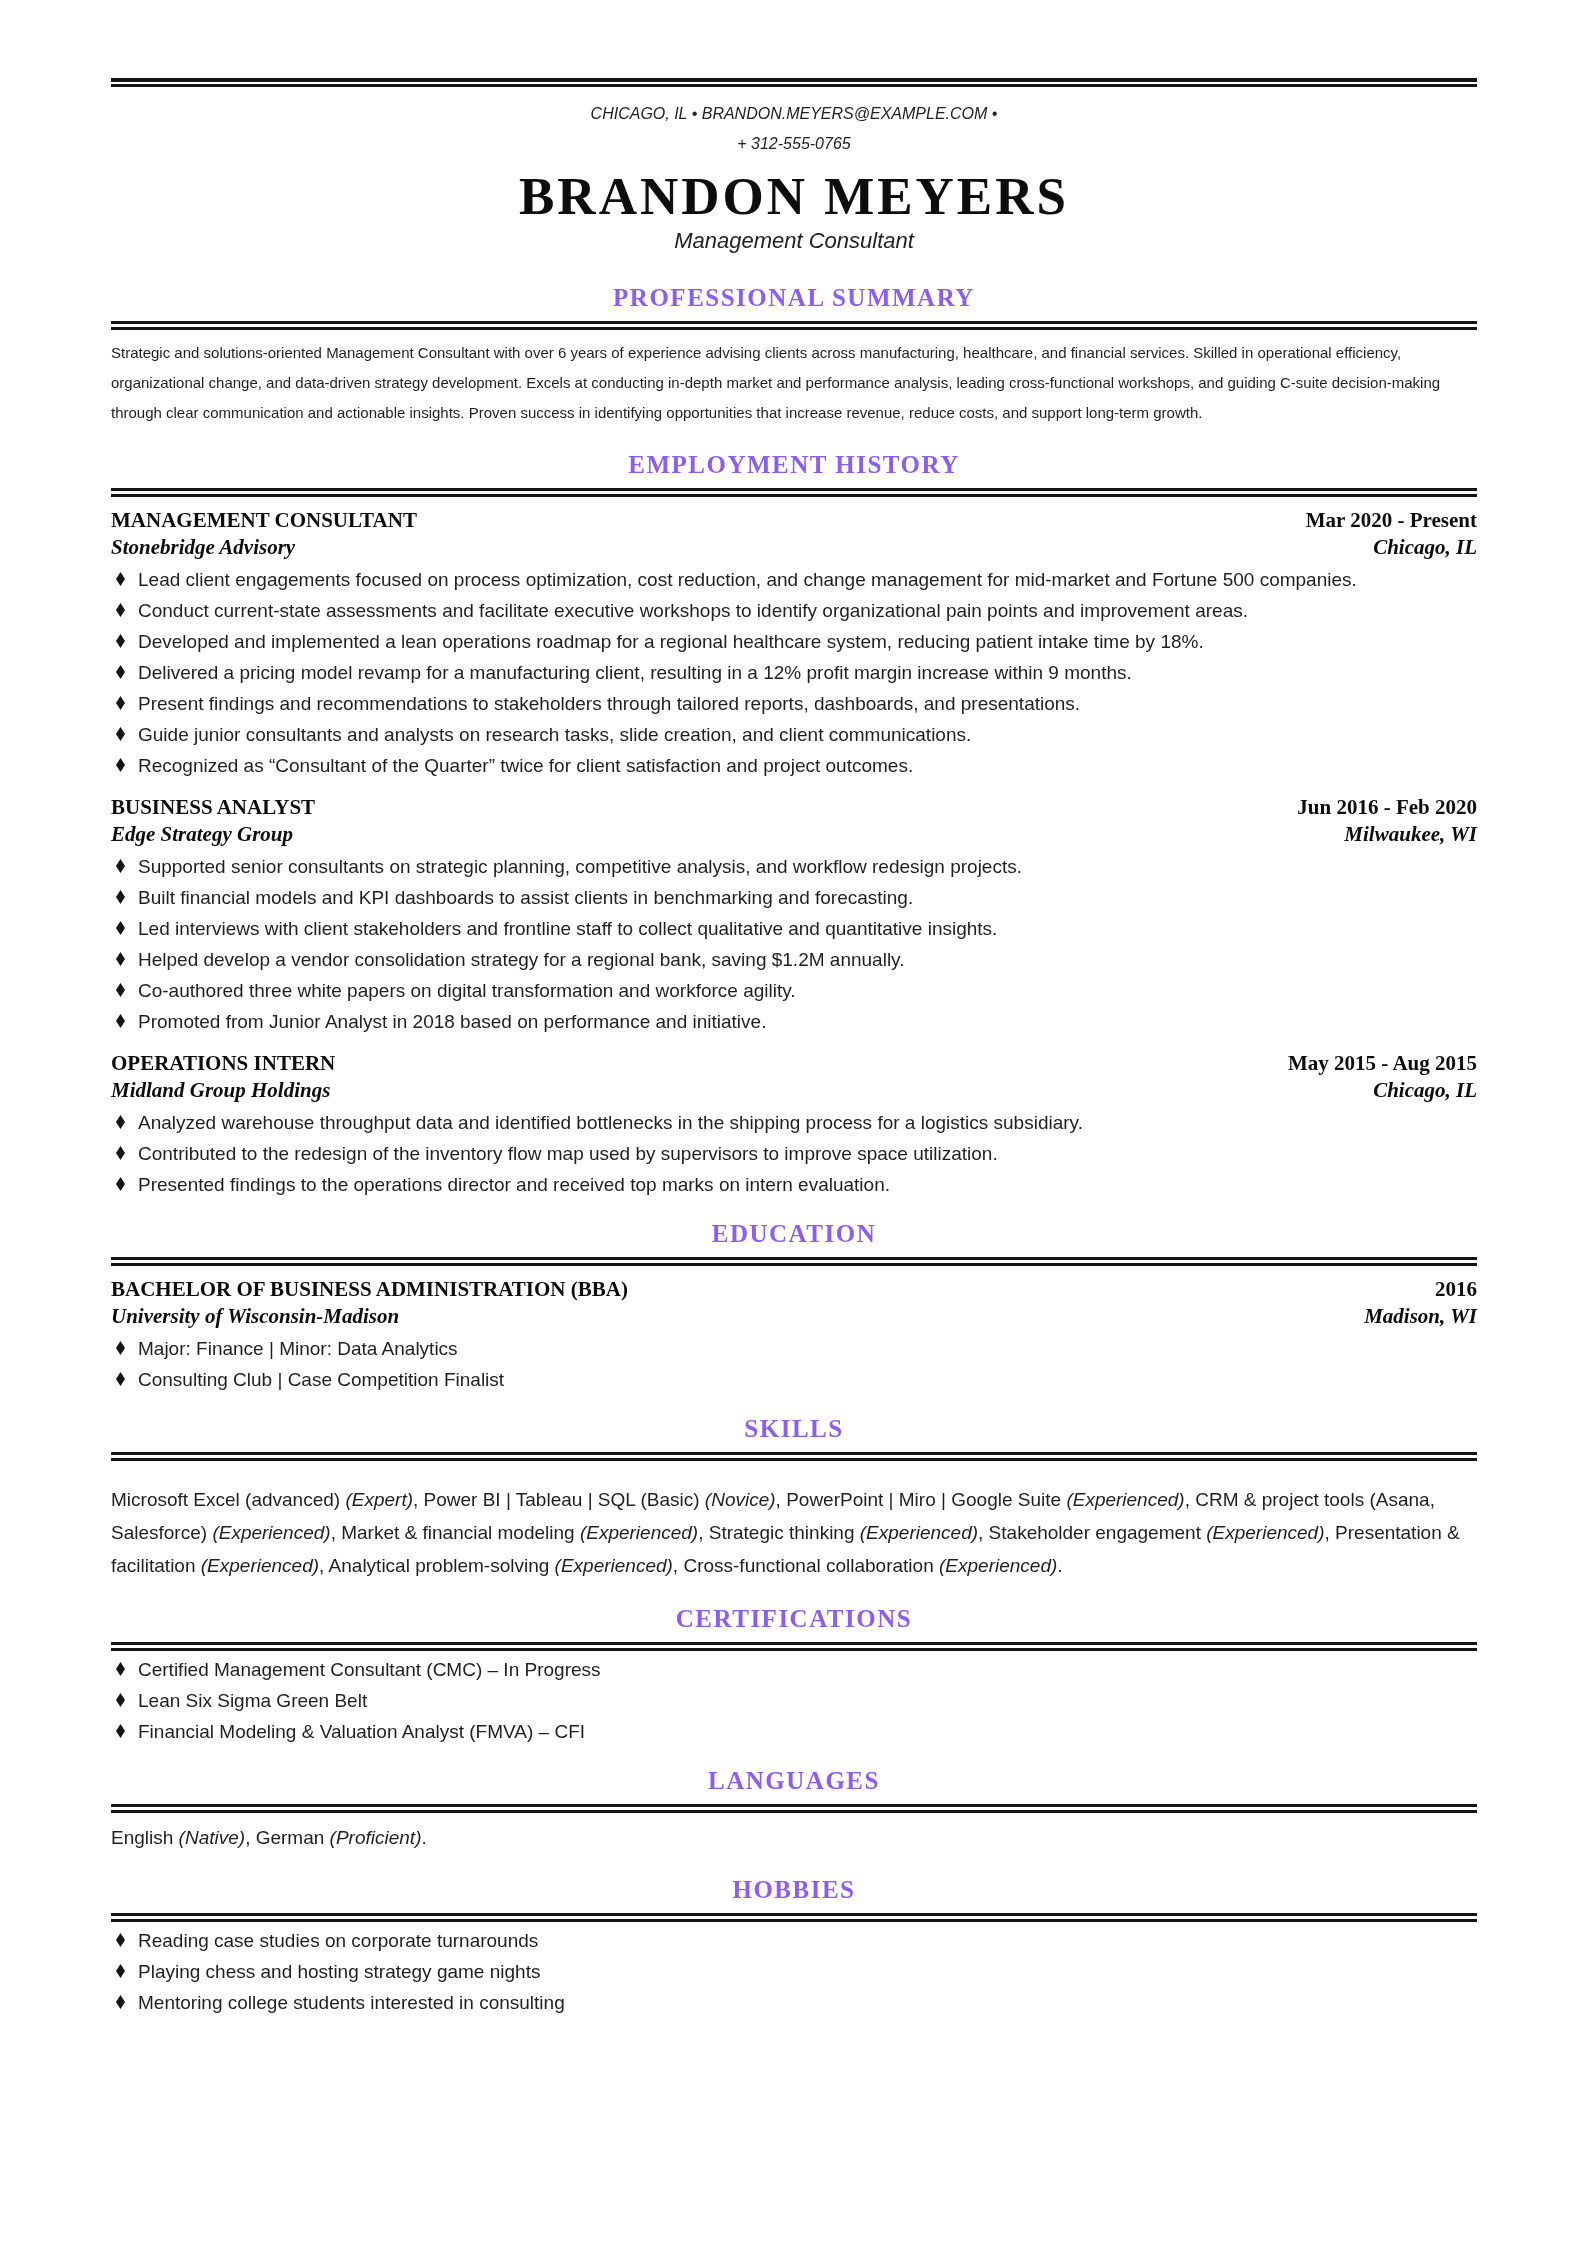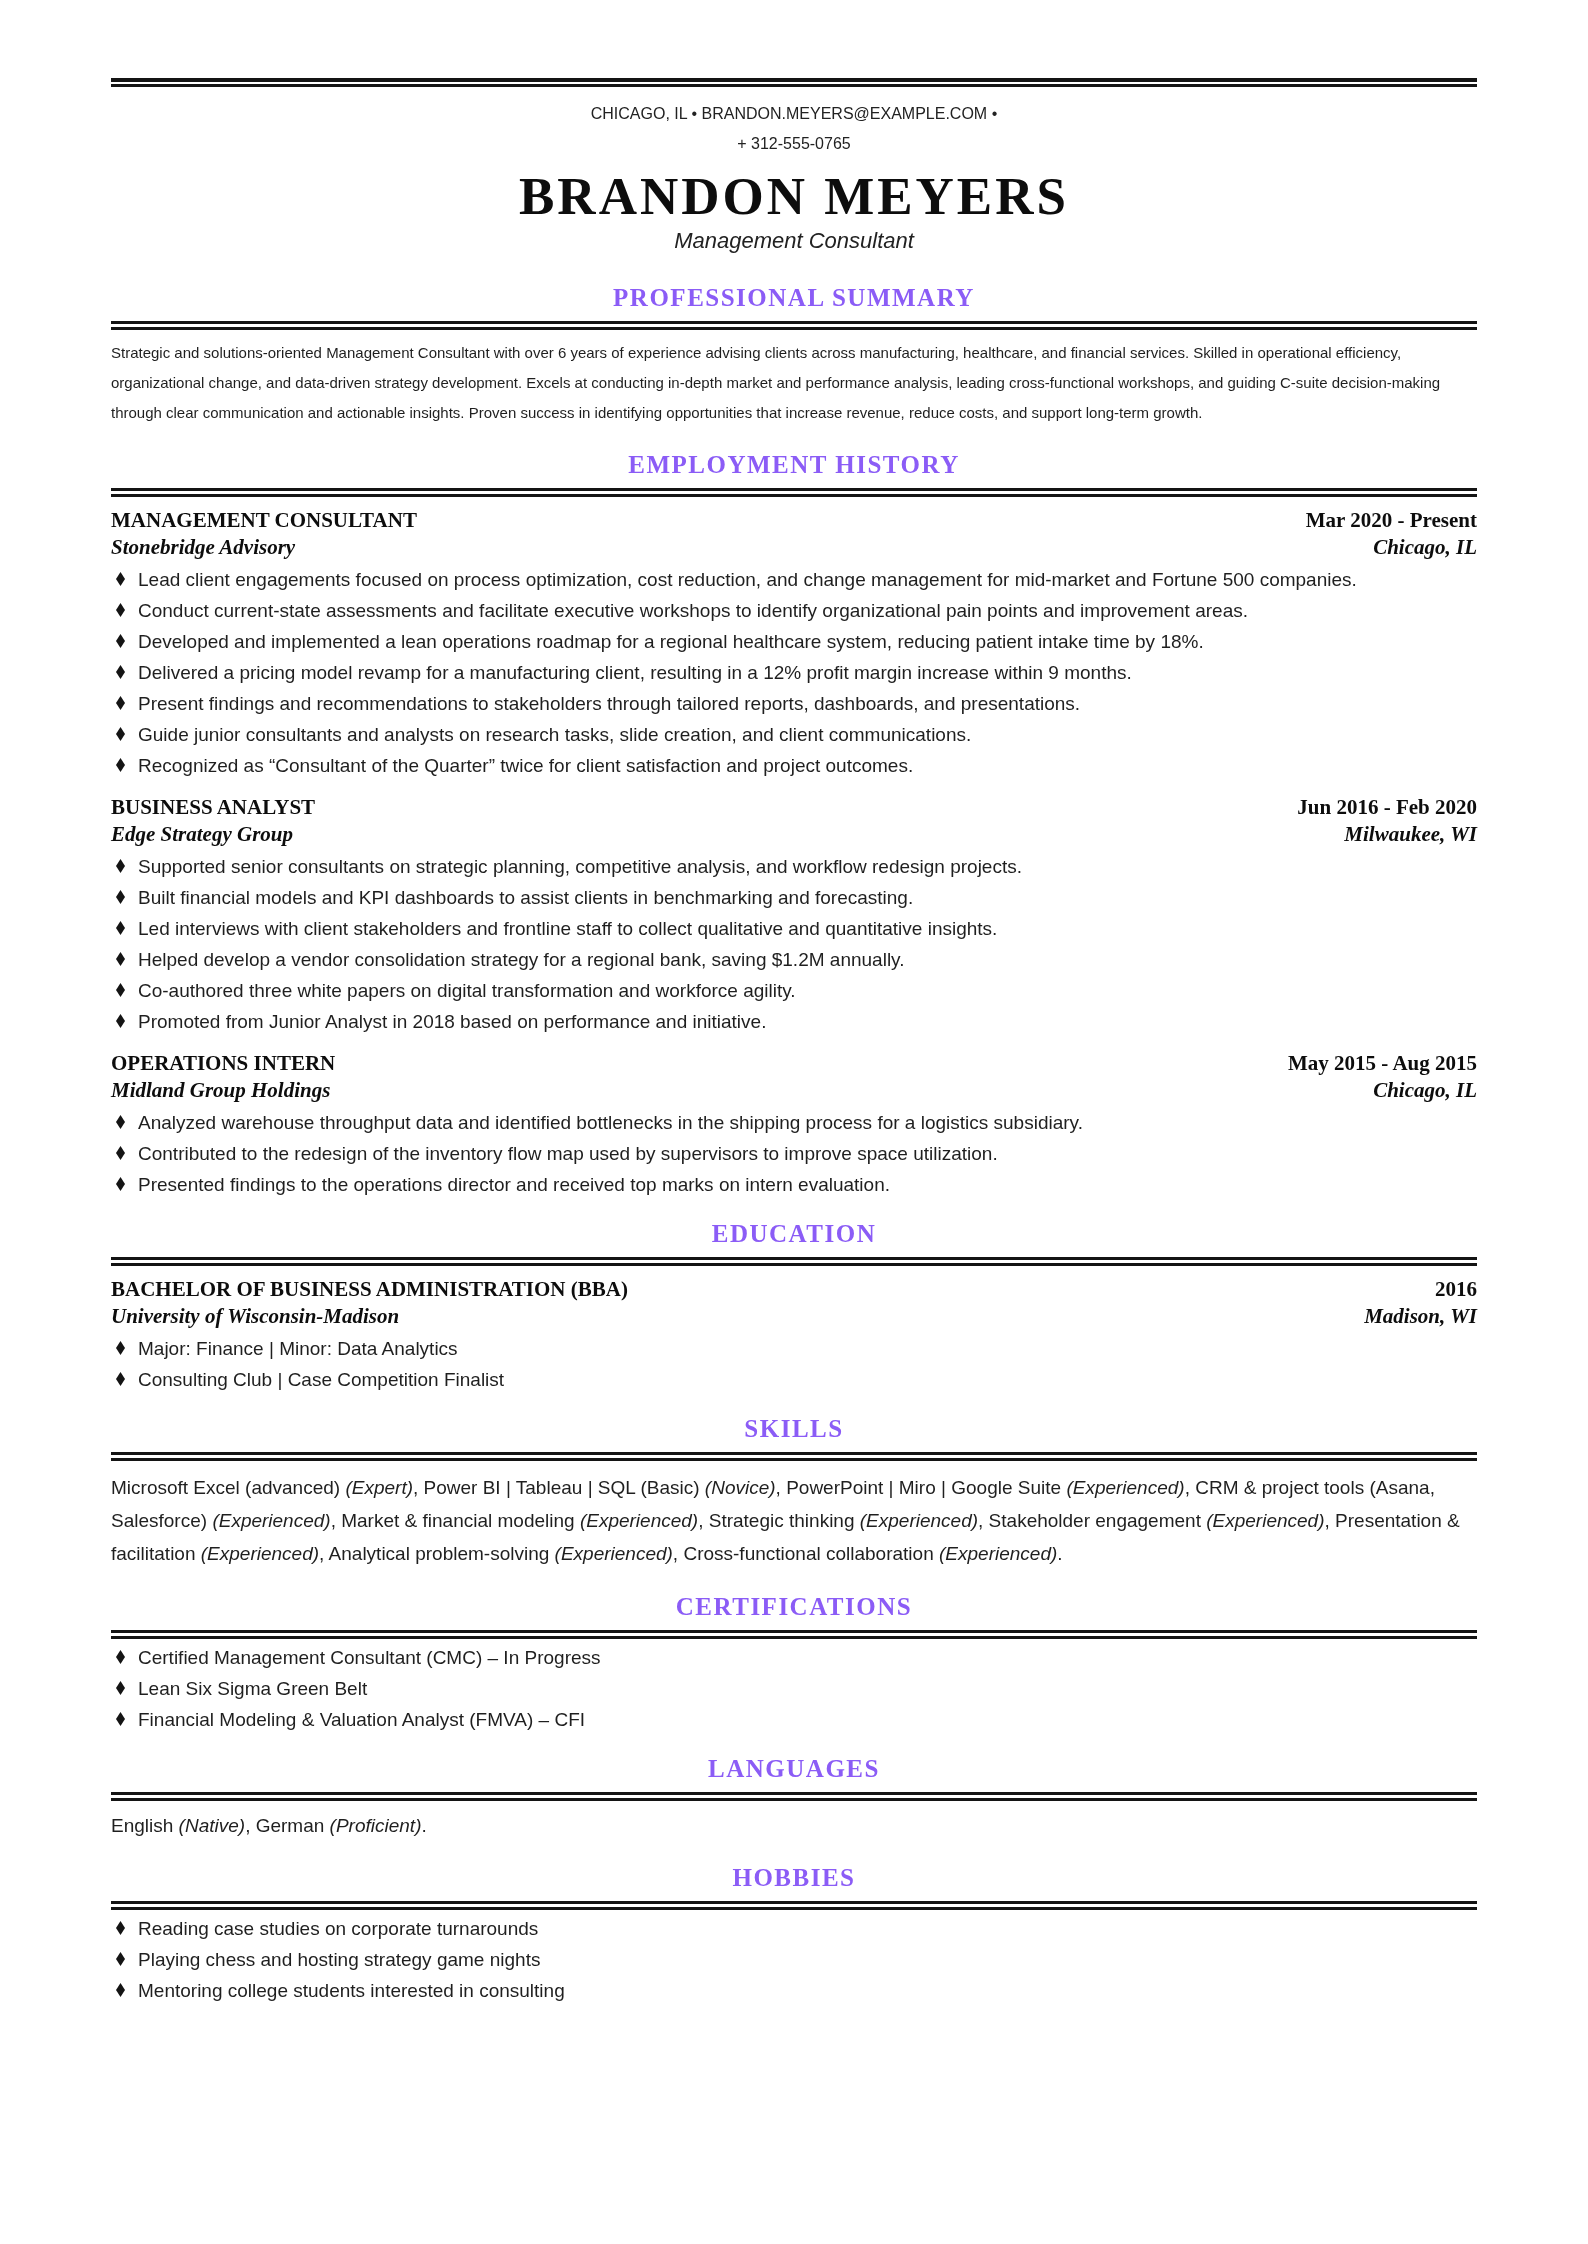--- a/index.html
+++ b/index.html
@@ -9,37 +9,37 @@
     font-family:"Liberation Sans", sans-serif;
   }
   .page { padding:0 111px; }
 
   
   .xrule { height:3px; border-top:3px solid #141414; border-bottom:3px solid #141414; }
   .top-rule { margin-top:78px; border-top-width:4px; height:2px; }
   .section-rule { margin-top:8px; }
 
   
-  .contact { text-align:center; font-size:16px; line-height:30px; margin-top:12px; color:#222; }
+  .contact { text-align:center; font-size:16px; line-height:30px; margin-top:12px; color:#222;font-style:italic; }
   h1.name {
     text-align:center; font-family:"Liberation Serif", serif; font-weight:bold;
     font-size:53px; line-height:58px; letter-spacing:3px; margin:8px 0 0; color:#0d0d0d;
   }
   .subtitle { text-align:center; font-style:italic; font-size:22px; line-height:28px; margin-top:2px; color:#222; }
 
   
   h2.section-title {
     text-align:center; font-family:"Liberation Serif", serif; font-weight:bold;
     font-size:25px; line-height:30px; letter-spacing:1.5px; margin:22px 0 0; color:#8b5cf6;
   }
   h2.first { margin-top:28px; }
 
   
   .summary-text { font-size:15px; line-height:30px; margin:8px 0 0; }
-  .skills-text  { font-size:19px; line-height:33px; margin:10px 0 0; }
+  .skills-text  { font-size:19px; line-height:33px; margin:22px 0 0; }
   .lang-text    { font-size:19px; line-height:30px; margin:10px 0 0; }
   .skill-level  { font-style:italic; }
 
   
   .entries { margin-top:10px; }
   .entry { margin-bottom:16px; }
   .entry-header { display:flex; justify-content:space-between; align-items:flex-start; }
   .entry-right { text-align:right; white-space:nowrap; }
   .entry-role, .entry-dates {
     font-family:"Liberation Serif", serif; font-weight:bold; font-size:21px; line-height:27px; color:#0d0d0d;

